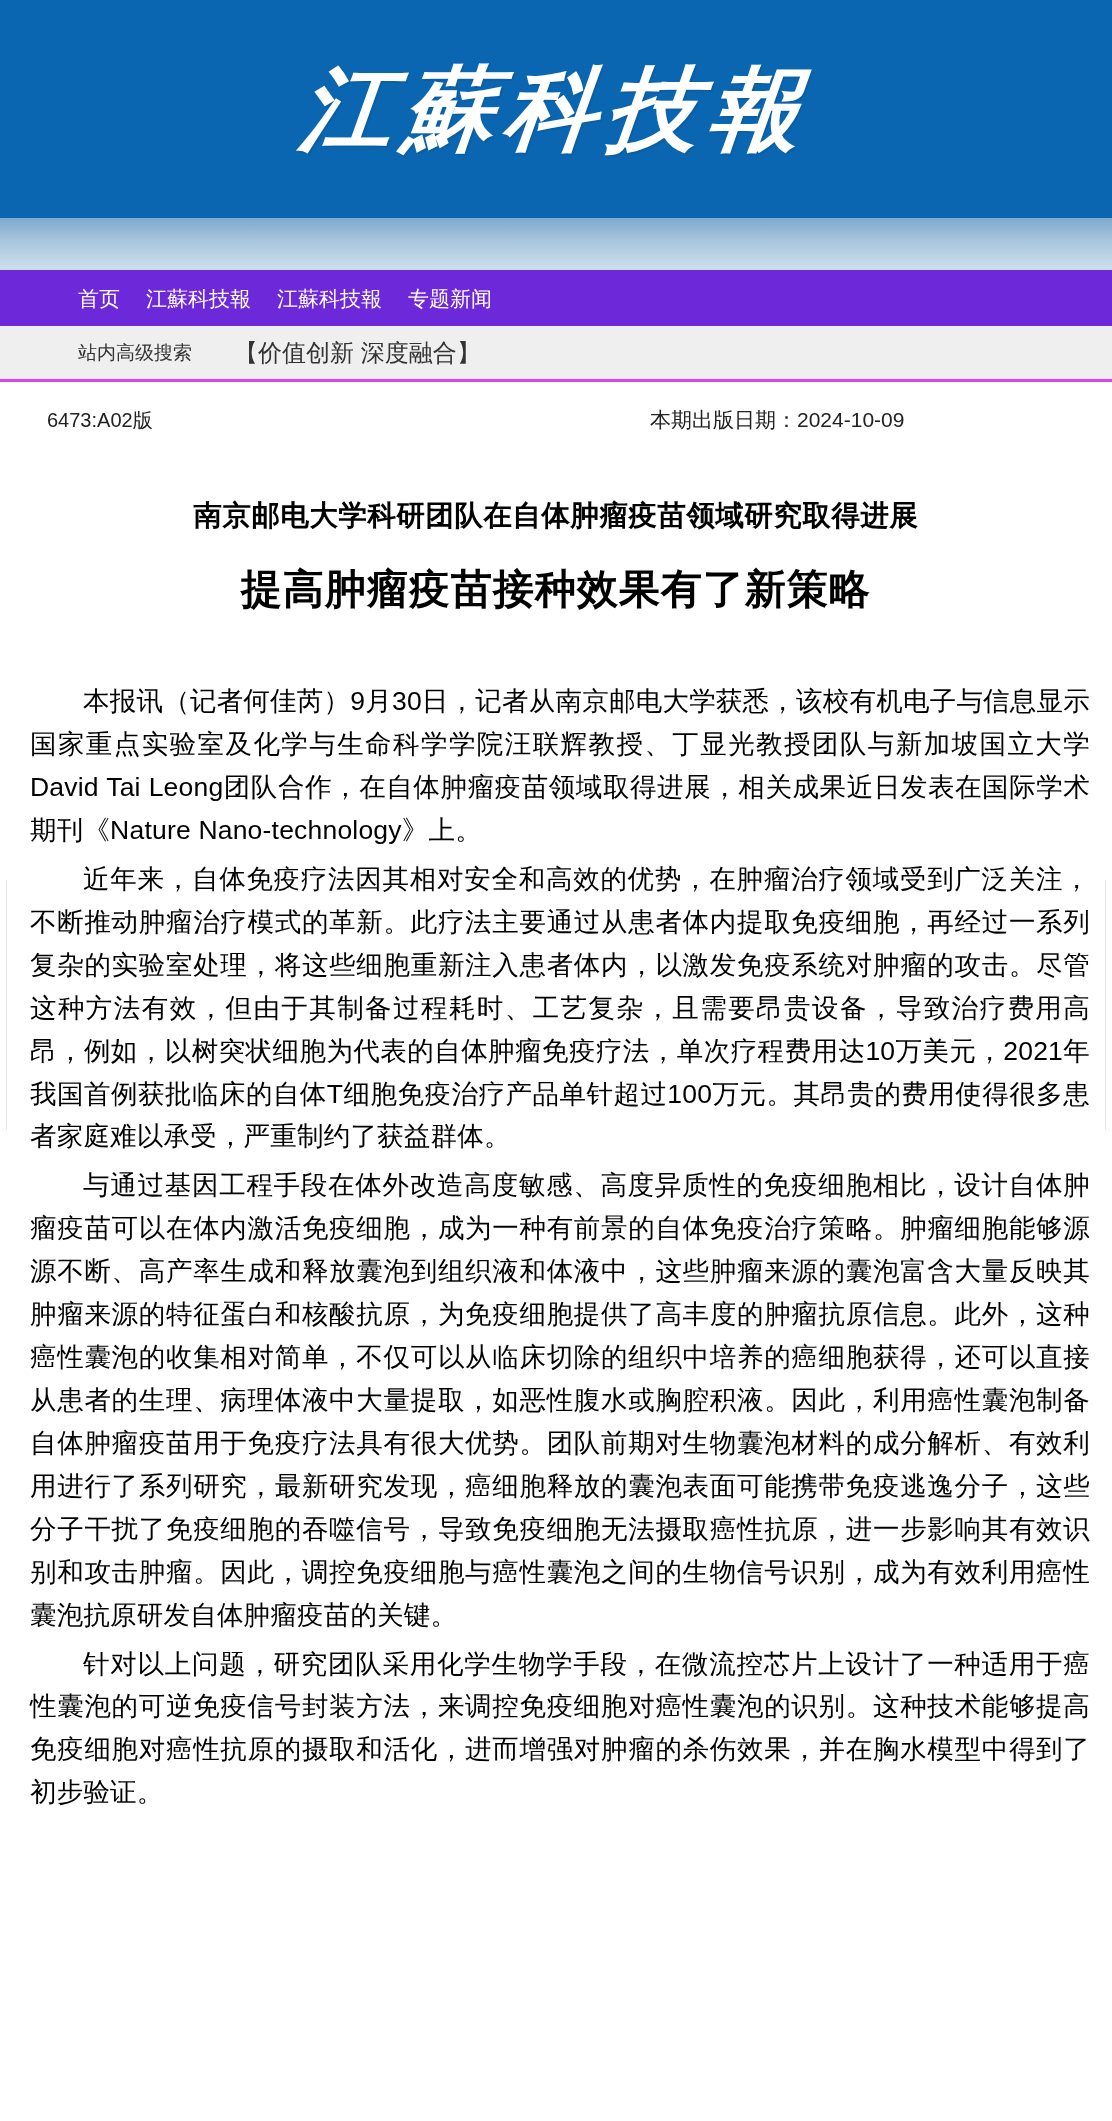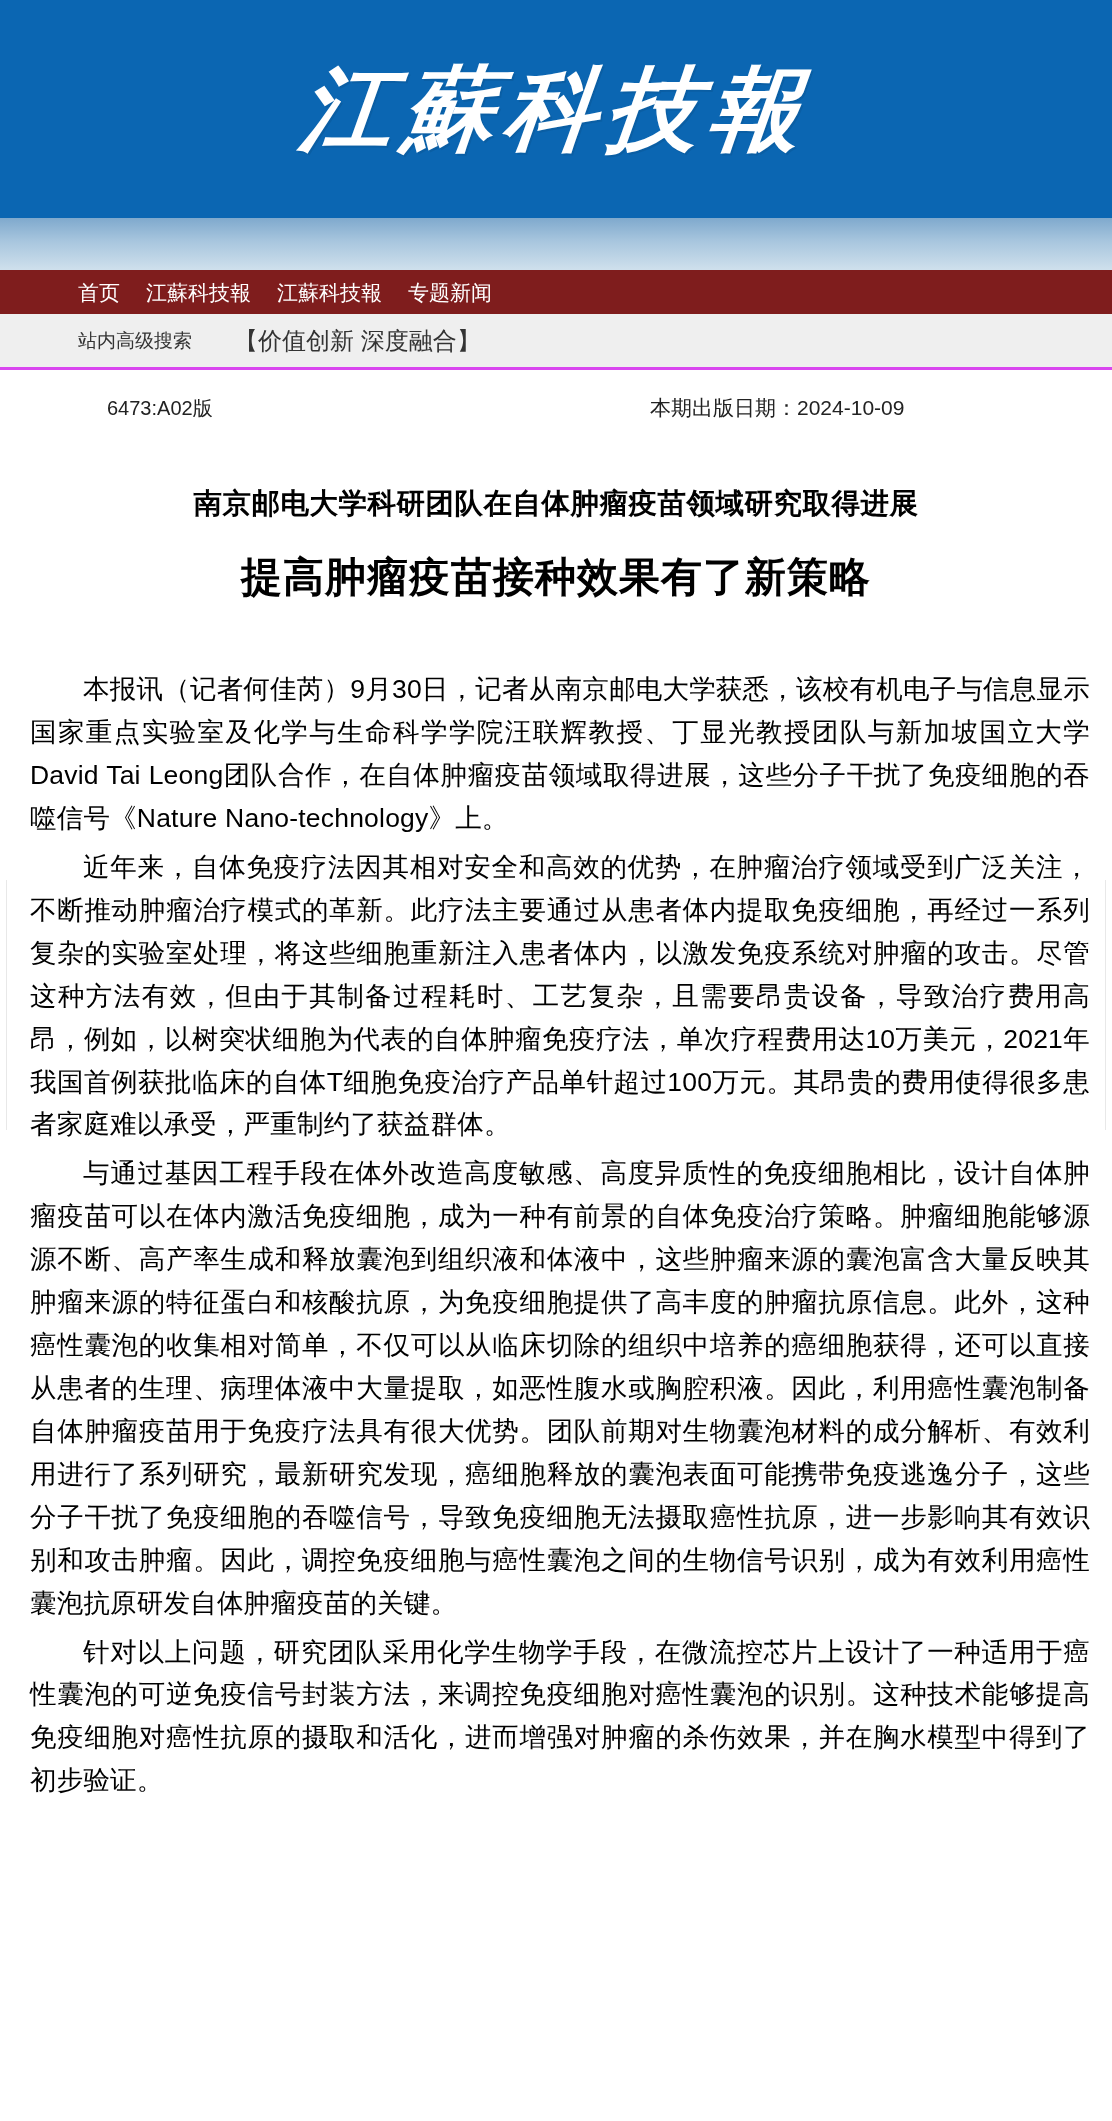--- a/index.html
+++ b/index.html
@@ -45,22 +45,22 @@
     text-shadow: 2px 2px 0 rgba(0,0,0,0.08);
     transform: skewX(-6deg);
     white-space: nowrap;
   }
   .masthead-band {
     height: 52px;
     background: linear-gradient(180deg,#7fa9cd 0%, #a8c6de 45%, #cfe0ec 100%);
   }
   
   .navbar {
-    background: #7f1d1d;
-    height: 44px;
+    background: #6d28d9;
+    height: 56px;
     display: flex;
     align-items: center;
     padding-left: 78px;
     gap: 26px;
   }
   .nav-item {
     color: #ffffff;
     font-size: 21px;
     line-height: 1;
     white-space: nowrap;
@@ -84,21 +84,21 @@
   }
   .subbar-note {
     color: #333333;
     font-size: 24px;
     white-space: nowrap;
   }
   
   .meta {
     position: relative;
     height: 76px;
-    padding: 0 70px 0 107px;
+    padding: 0 70px 0 47px;
     display: flex;
     align-items: center;
   }
   .meta-left {
     font-size: 20px;
     color: #222;
   }
   .meta-right {
     position: absolute;
     left: 650px;
@@ -185,19 +185,19 @@
     <span class="meta-left">6473:A02版</span>
     <span class="meta-right">本期出版日期：2024-10-09</span>
   </div>
 
   <div class="headlines">
     <div class="headline-sub">南京邮电大学科研团队在自体肿瘤疫苗领域研究取得进展</div>
     <div class="headline-main">提高肿瘤疫苗接种效果有了新策略</div>
   </div>
 
   <article class="article">
-    <p class="para">本报讯（记者何佳芮）9月30日，记者从南京邮电大学获悉，该校有机电子与信息显示国家重点实验室及化学与生命科学学院汪联辉教授、丁显光教授团队与新加坡国立大学David Tai Leong团队合作，在自体肿瘤疫苗领域取得进展，这些分子干扰了免疫细胞的吞噬信号《Nature Nano-technology》上。</p>
+    <p class="para">本报讯（记者何佳芮）9月30日，记者从南京邮电大学获悉，该校有机电子与信息显示国家重点实验室及化学与生命科学学院汪联辉教授、丁显光教授团队与新加坡国立大学David Tai Leong团队合作，在自体肿瘤疫苗领域取得进展，相关成果近日发表在国际学术期刊《Nature Nano-technology》上。</p>
     <p class="para">近年来，自体免疫疗法因其相对安全和高效的优势，在肿瘤治疗领域受到广泛关注，不断推动肿瘤治疗模式的革新。此疗法主要通过从患者体内提取免疫细胞，再经过一系列复杂的实验室处理，将这些细胞重新注入患者体内，以激发免疫系统对肿瘤的攻击。尽管这种方法有效，但由于其制备过程耗时、工艺复杂，且需要昂贵设备，导致治疗费用高昂，例如，以树突状细胞为代表的自体肿瘤免疫疗法，单次疗程费用达10万美元，2021年我国首例获批临床的自体T细胞免疫治疗产品单针超过100万元。其昂贵的费用使得很多患者家庭难以承受，严重制约了获益群体。</p>
     <p class="para">与通过基因工程手段在体外改造高度敏感、高度异质性的免疫细胞相比，设计自体肿瘤疫苗可以在体内激活免疫细胞，成为一种有前景的自体免疫治疗策略。肿瘤细胞能够源源不断、高产率生成和释放囊泡到组织液和体液中，这些肿瘤来源的囊泡富含大量反映其肿瘤来源的特征蛋白和核酸抗原，为免疫细胞提供了高丰度的肿瘤抗原信息。此外，这种癌性囊泡的收集相对简单，不仅可以从临床切除的组织中培养的癌细胞获得，还可以直接从患者的生理、病理体液中大量提取，如恶性腹水或胸腔积液。因此，利用癌性囊泡制备自体肿瘤疫苗用于免疫疗法具有很大优势。团队前期对生物囊泡材料的成分解析、有效利用进行了系列研究，最新研究发现，癌细胞释放的囊泡表面可能携带免疫逃逸分子，这些分子干扰了免疫细胞的吞噬信号，导致免疫细胞无法摄取癌性抗原，进一步影响其有效识别和攻击肿瘤。因此，调控免疫细胞与癌性囊泡之间的生物信号识别，成为有效利用癌性囊泡抗原研发自体肿瘤疫苗的关键。</p>
     <p class="para">针对以上问题，研究团队采用化学生物学手段，在微流控芯片上设计了一种适用于癌性囊泡的可逆免疫信号封装方法，来调控免疫细胞对癌性囊泡的识别。这种技术能够提高免疫细胞对癌性抗原的摄取和活化，进而增强对肿瘤的杀伤效果，并在胸水模型中得到了初步验证。</p>
   </article>
 
 </div>
 
 </body></html>

